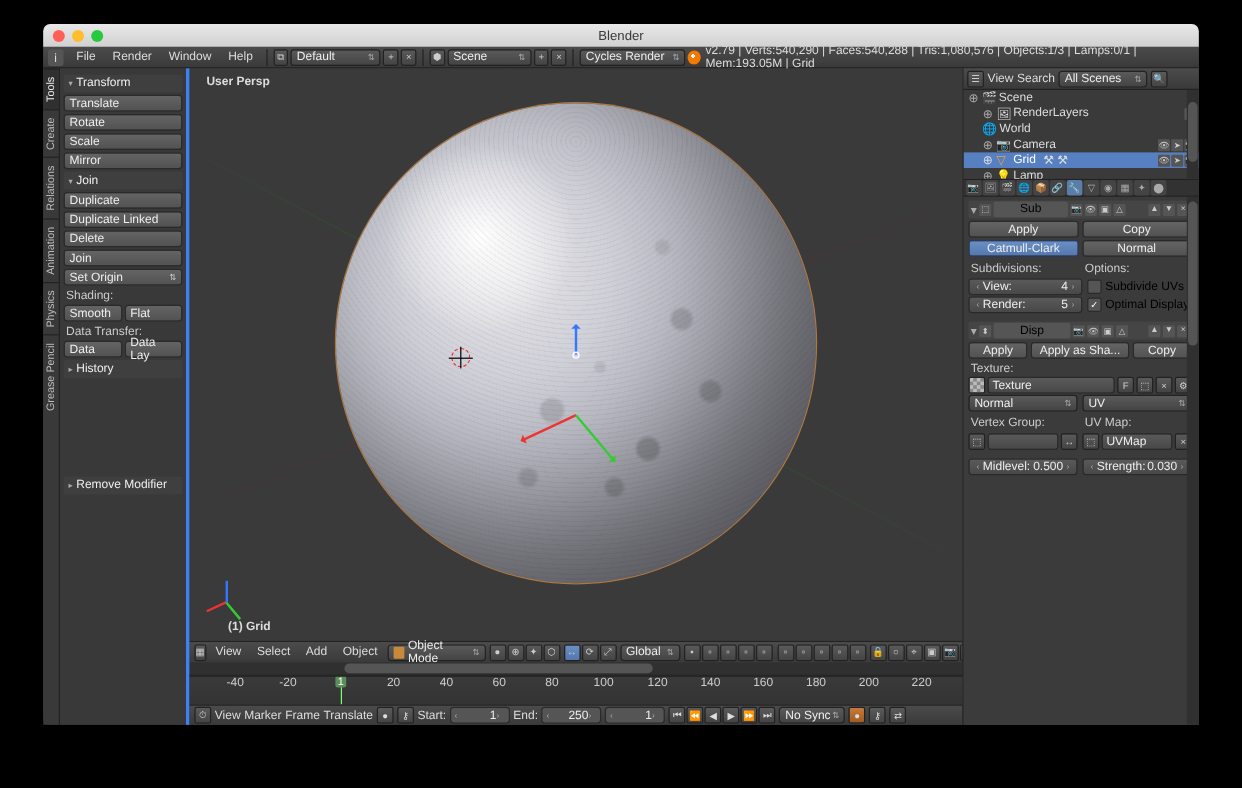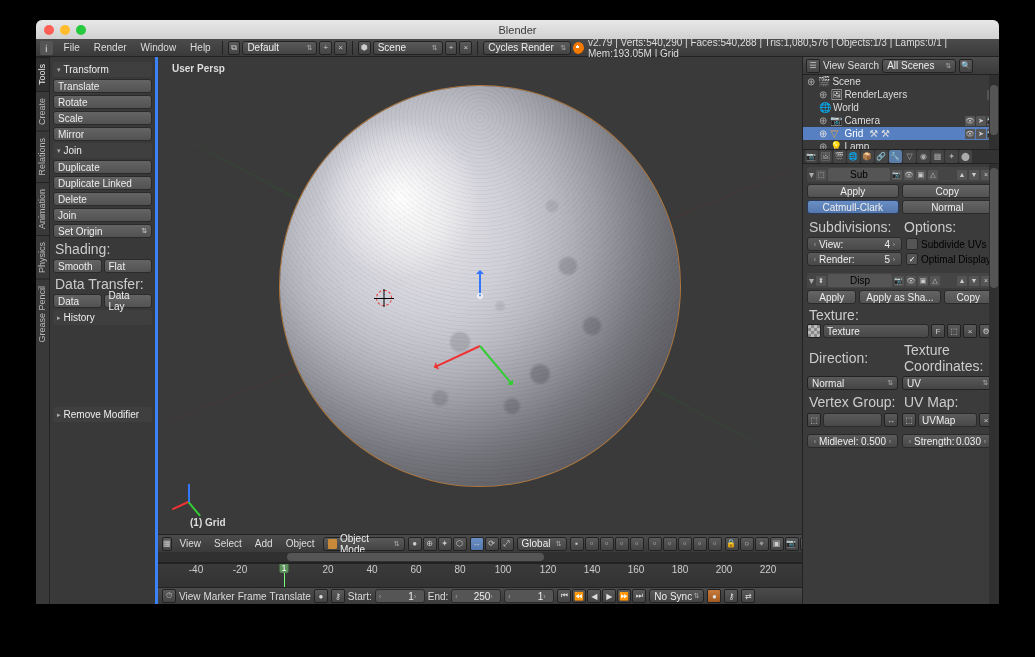--- a/index.html
+++ b/index.html
@@ -22,21 +22,21 @@
   .main { flex:1; display:flex; min-height:0;}
   .vtabs { width:14px; background:#393939; display:flex; flex-direction:column; border-right:1px solid #222;}
   .vtab { writing-mode: vertical-rl; transform: rotate(180deg); color:#bbb; font-size:9px; padding:6px 1px; border-bottom:1px solid #222; text-align:center;}
   .vtab.active{ background:#303030; color:#eee;}
   .leftpanel { width:108px; background:#393939; border-right:3px solid #3b82f6; padding:3px; overflow:hidden;}
   .panel-head { background:#3f3f3f; color:#eee; padding:2px 4px; border-radius:2px; margin-top:2px; display:flex; align-items:center; gap:3px;}
   .panel-head::before{ content:"▾"; font-size:7px; color:#aaa;}
   .panel-head.collapsed::before{content:"▸";}
   .btnrow { display:flex; gap:2px; margin-top:2px;}
   .btn { flex:1; background:linear-gradient(#646464,#525252); border:1px solid #2a2a2a; border-radius:3px; color:#eee; padding:1px 4px; font-size:10px; height:14px; display:flex; align-items:center;}
-  .label { color:#ccc; font-size:14px; margin:3px 0 1px 2px;}
+  .label { color:#ccc; font-size:10px; margin:3px 0 1px 2px;}
   .viewport { flex:1; position:relative; background:#3a3a3a; overflow:hidden;}
   .viewport-text { position:absolute; color:#ddd; font-size:10px;font-weight:bold;}
   .sphere { position:absolute; left:50%; top:48%; transform:translate(-50%,-50%); width:400px; height:400px; border-radius:50%;
     background:
       radial-gradient(circle at 30% 28%, rgba(255,255,255,.98) 0%, rgba(255,255,255,.55) 8%, rgba(255,255,255,0) 20%),
       radial-gradient(circle at 35% 35%, #e8e6e8 0%, #cfcfd8 25%, #b7b7c1 45%, #9e9ea8 70%, #7a7a84 100%);
     box-shadow: inset -50px -50px 100px rgba(0,0,0,.4), 0 0 0 1px rgba(255,160,60,.6);
   }
   .sphere::after{ content:""; position:absolute; inset:0; border-radius:50%;
     background-image:
@@ -527,24 +527,20 @@
           <span class="tex-swatch"></span>
           <div class="field" style="flex:1">
               <span class="fl">Texture</span>
             </div>
           <span class="iconbtn">F</span>
           <span class="iconbtn">⬚</span>
           <span class="iconbtn">×</span>
           <span class="iconbtn">⚙</span>
         </div>
         <div class="row">
-          <div class="col label">Direction:</div>
-          <div class="col label">Texture Coordinates:</div>
-        </div>
-        <div class="row">
           <div class="col dropdown">
               <span>Normal</span>
               <span class="arrows">⇅</span>
             </div>
           <div class="col dropdown">
               <span>UV</span>
               <span class="arrows">⇅</span>
             </div>
         </div>
         <div class="row">

